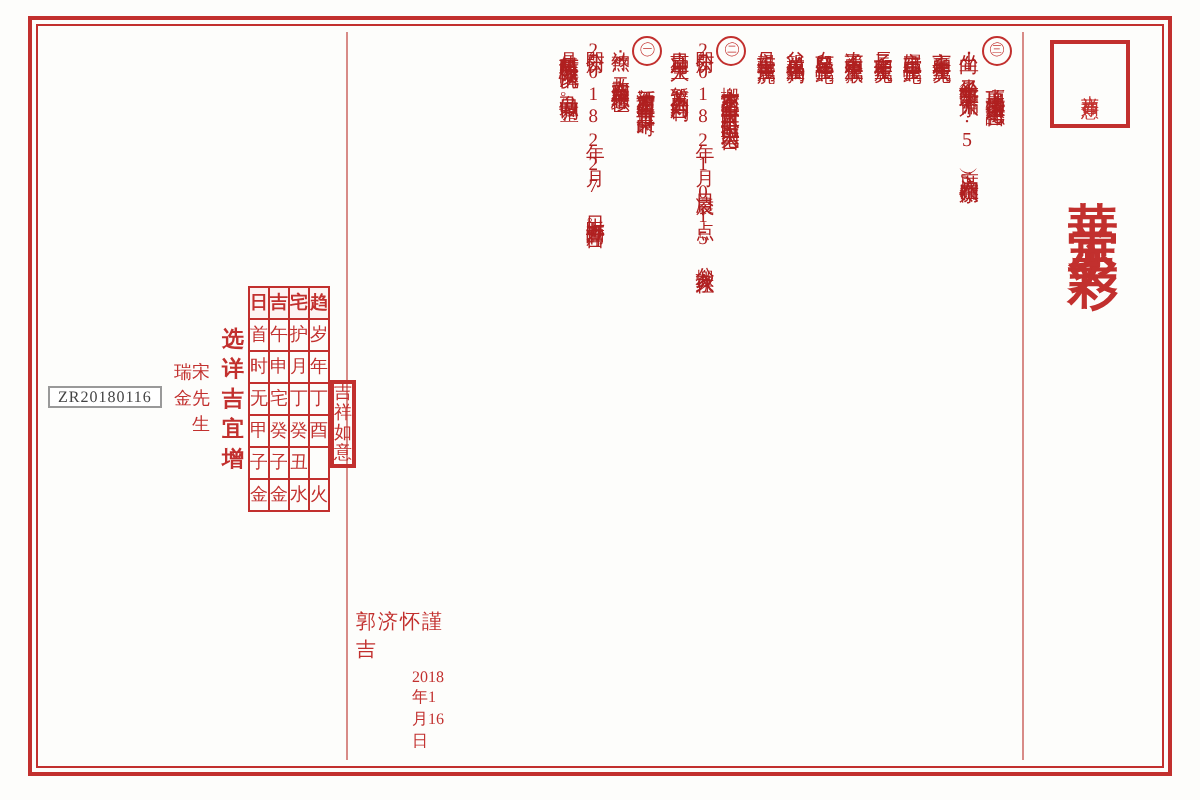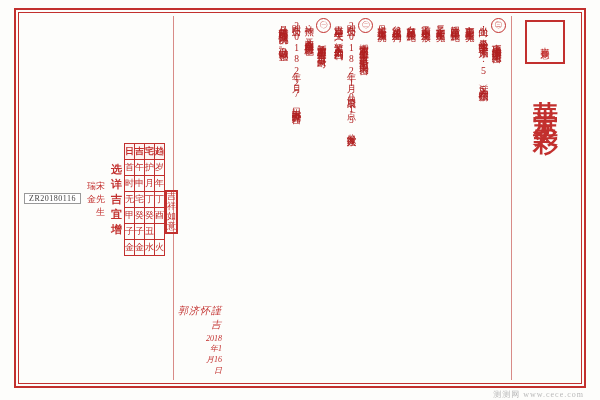--- a/index.html
+++ b/index.html
@@ -169,23 +169,22 @@
     display:flex;
     align-items:center;
     justify-content:center;
     text-align:center;
     line-height:1.1;
     box-sizing:border-box;
   }
   .signoff{
     margin-top:auto;
     padding-bottom:4px;
-    text-align:right;
-    color:#c2302e;
-    font-style:italic;
+    text-align:left;
+    color:#c2302e;
   }
   .signoff .nm{font-size:10px;letter-spacing:1px;}
   .signoff .dt{font-size:8px;margin-top:2px;color:#c2302e;margin-left:28px;}
   .watermark{
     position:absolute;
     right:16px;bottom:0px;
     font-size:8px;
     color:#b9b9b9;
     letter-spacing:1px;
   }
@@ -343,14 +342,13 @@
       </div>
 
       <div class="signoff">
         <div class="nm">郭济怀謹吉</div>
         <div class="dt">2018年1月16日</div>
       </div>
     </div>
 
   </div>
 
-  <div class="watermark">测测网 www.cece.com</div>
 </div>
 
 </body></html>

